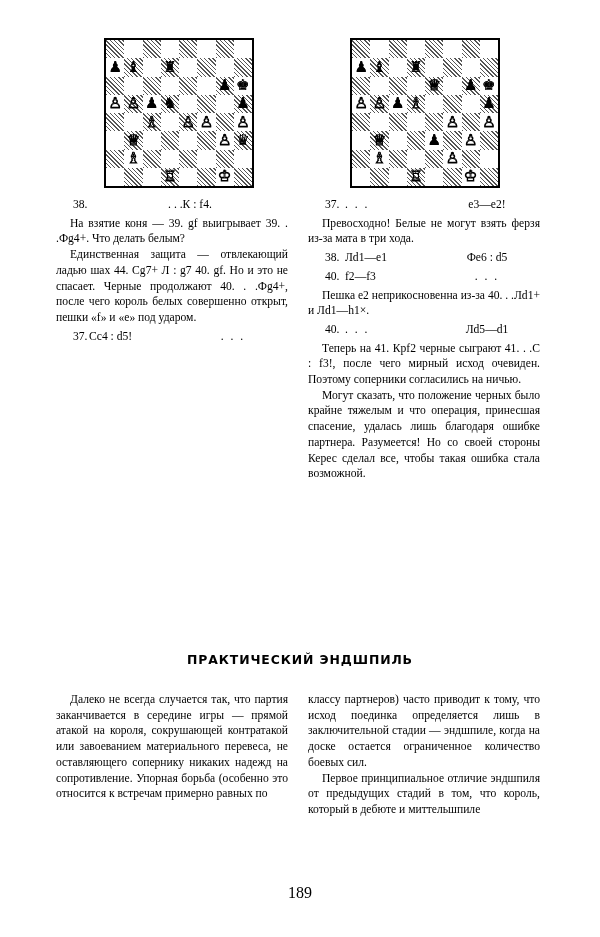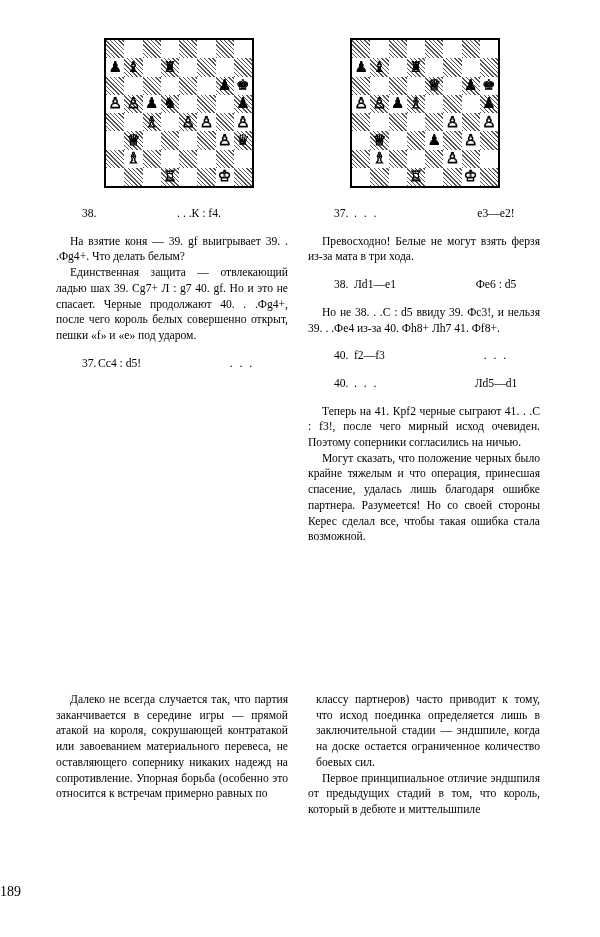--- a/index.html
+++ b/index.html
@@ -92,26 +92,26 @@
   }
   .col.upper-left  { left: 56px;  top: 194px; }
   .col.upper-right { left: 308px; top: 194px; }
   .col.lower-left  { left: 56px;  top: 692px; }
   .col.lower-right { left: 308px; top: 692px; }
 
   .col p {
     margin: 0;
     text-indent: 14px;
   }
-  .col p.noind { text-indent: 0; margin-left: 8px; }
+  .col p.noind { text-indent: 0; }
 
   
   .move {
     text-indent: 0;
-    margin: 12px;
+    margin: 3px;
     display: flex;
     width: 100%;
     text-align: left;
   }
   .move .num {
     width: 34px;
     flex: 0 0 34px;
     padding-left: 14px;
     box-sizing: border-box;
   }
@@ -140,22 +140,22 @@
     font-size: 12.4px;
     letter-spacing: 0.9px;
   }
 
   
   .folio {
     position: absolute;
     left: 0;
     top: 884px;
     width: 600px;
-    text-align: left;
-    font-size: 14px;
+    text-align: center;
+    font-size: 16px;
   }
 </style>
 </head>
 <body>
 
 <div class="page">
 
   <div class="diagram-row">
     <div class="board-wrap left">
       <div class="board" id="board-0">
@@ -374,55 +374,56 @@
         </div>
     </div>
   </div>
 
   <div class="col upper-left">
     <div class="move m-left">
       <span class="num">38.</span>
       <span class="bm">. . .К : f4.</span>
     </div>
     <p>На взятие коня — 39. gf выигрывает 39. . .Фg4+. Что делать белым?</p>
-    <p>Единственная защита — отвлекающий ладью шах 39. Cg7+ Л : g7 40. gf. Но и это не спасает. Черные продолжают 40. . .Фg4+, после чего король белых совершенно открыт, пешки «f» и «e» под ударом.</p>
+    <p>Единственная защита — отвлекающий ладью шах 44. Cg7+ Л : g7 40. gf. Но и это не спасает. Черные продолжают 40. . .Фg4+, после чего король белых совершенно открыт, пешки «f» и «e» под ударом.</p>
     <div class="move m-left">
       <span class="num">37.</span>
       <span class="wm">Cc4 : d5!</span>
       <span class="bm dots">. . .</span>
     </div>
   </div>
 
   <div class="col upper-right">
     <div class="move">
       <span class="num">37.</span>
       <span class="wm dots">. . .</span>
       <span class="bm">e3—e2!</span>
     </div>
     <p>Превосходно! Белые не могут взять ферзя из-за мата в три хода.</p>
     <div class="move">
       <span class="num">38.</span>
       <span class="wm">Лd1—e1</span>
       <span class="bm">Фe6 : d5</span>
     </div>
-    <p>Но не 38. . .C : d5 ввиду 39. Фc3!, и нельзя 39. . .Фe4 из-за 40. Фh8+ Лh7 41. Фf8+.</p>
     <div class="move">
       <span class="num">40.</span>
       <span class="wm">f2—f3</span>
       <span class="bm dots">. . .</span>
     </div>
+    <p>Пешка e2 неприкосновенна из-за 40. . .Лd1+ и Лd1—h1×.</p>
     <div class="move">
       <span class="num">40.</span>
       <span class="wm dots">. . .</span>
       <span class="bm">Лd5—d1</span>
     </div>
     <p>Теперь на 41. Крf2 черные сыграют 41. . .C : f3!, после чего мирный исход очевиден. Поэтому соперники согласились на ничью.</p>
     <p>Могут сказать, что положение черных было крайне тяжелым и что операция, принесшая спасение, удалась лишь благодаря ошибке партнера. Разумеется! Но со своей стороны Керес сделал все, чтобы такая ошибка стала возможной.</p>
   </div>
 
+  <div class="section-heading">ПРАКТИЧЕСКИЙ ЭНДШПИЛЬ</div>
 
   <div class="col lower-left">
     <p>Далеко не всегда случается так, что партия заканчивается в середине игры — прямой атакой на короля, сокрушающей контратакой или завоеванием материального перевеса, не оставляющего сопернику никаких надежд на сопротивление. Упорная борьба (особенно это относится к встречам примерно равных по</p>
   </div>
 
   <div class="col lower-right">
     <p class="noind">классу партнеров) часто приводит к тому, что исход поединка определяется лишь в заключительной стадии — эндшпиле, когда на доске остается ограниченное количество боевых сил.</p>
     <p>Первое принципиальное отличие эндшпиля от предыдущих стадий в том, что король, который в дебюте и миттельшпиле</p>
   </div>
 

